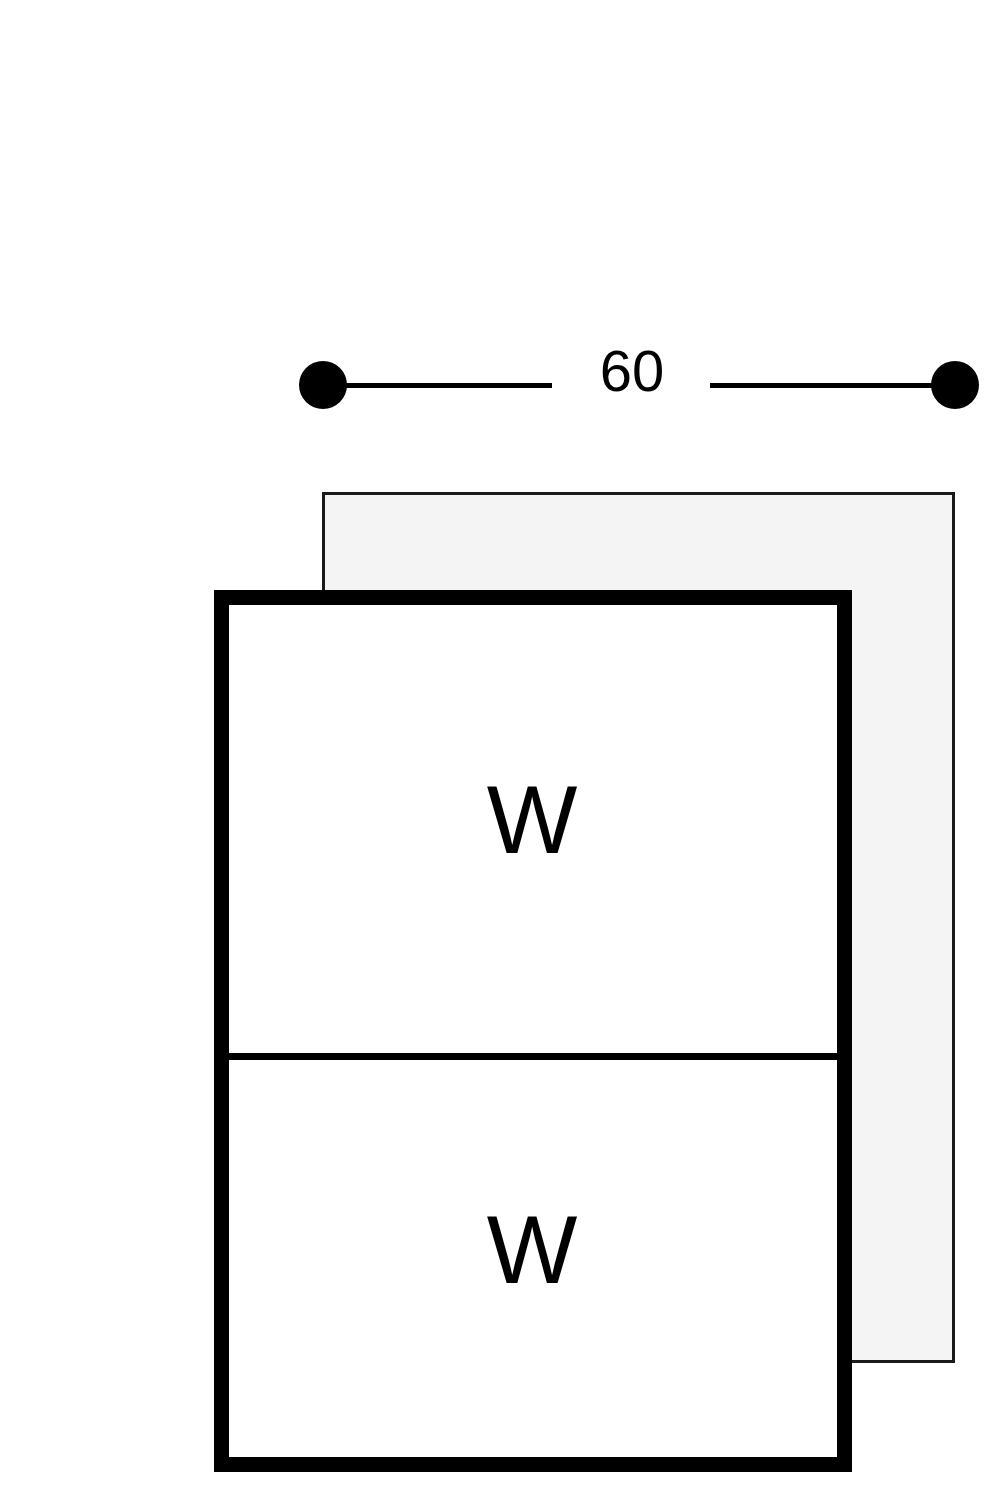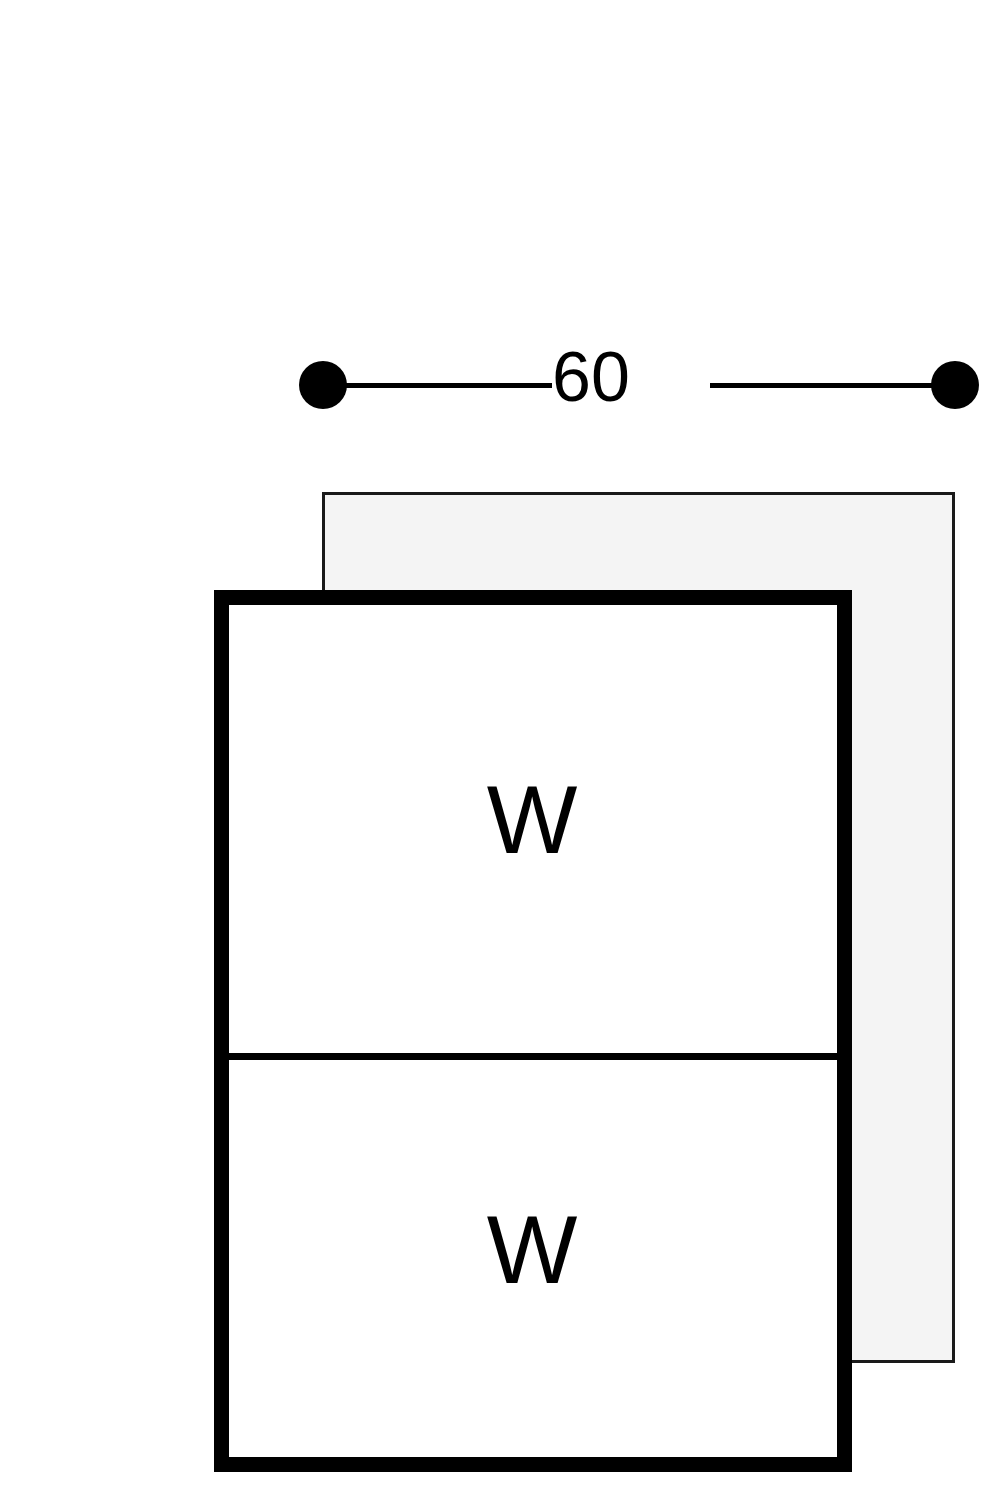--- a/index.html
+++ b/index.html
@@ -25,25 +25,26 @@
     border-radius: 50%;
     background: #000000;
   }
   .dim-line {
     position: absolute;
     height: 5px;
     background: #000000;
   }
   .dim-label {
     position: absolute;
-    font-size: 70px;
+    font-size: 58px;
     line-height: 1;
     color: #000000;
     font-family: "Liberation Sans", sans-serif;
     letter-spacing: 0px;
+    text-align: center;
     white-space: nowrap;
   }
   
   .back-panel {
     position: absolute;
     background: #f4f4f4;
     border: 3px solid #1a1a1a;
     box-sizing: border-box;
   }
   

